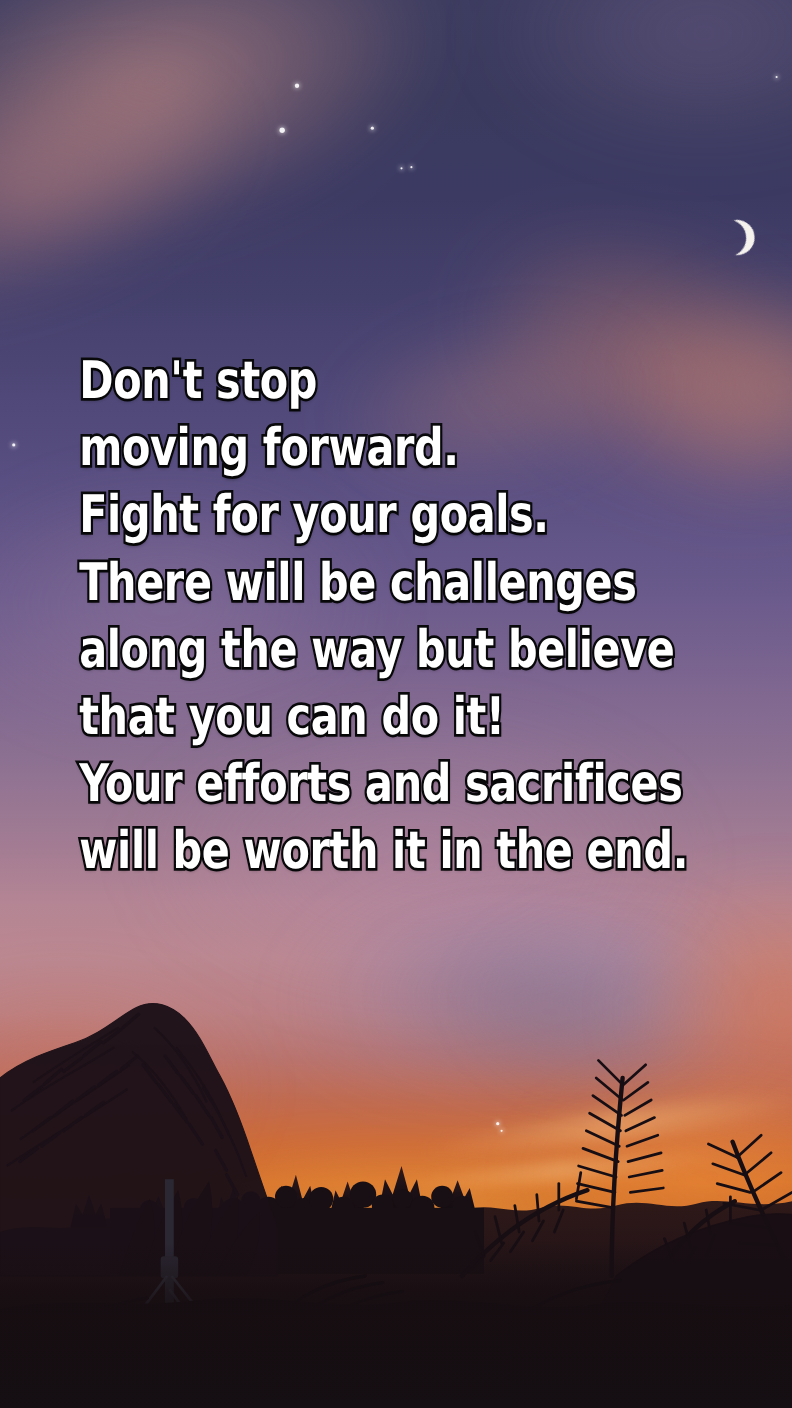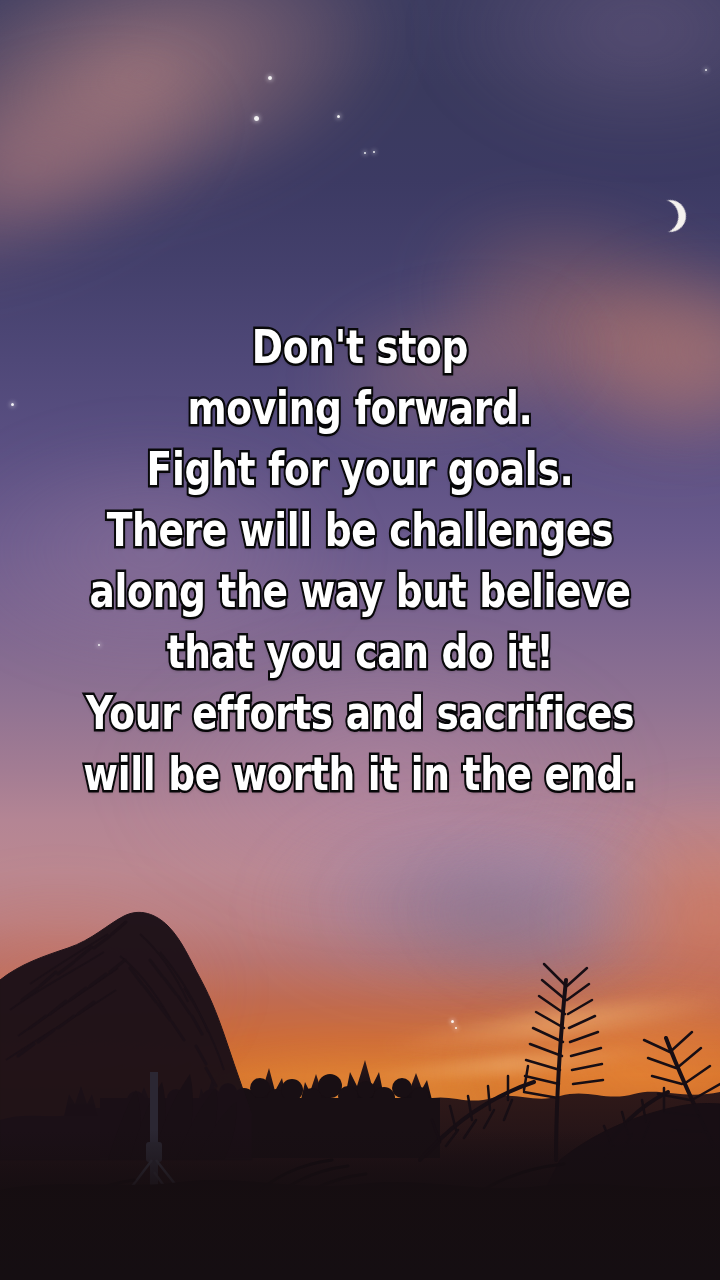--- a/index.html
+++ b/index.html
@@ -133,21 +133,20 @@
     width: 720px; height: 150px;
     background: linear-gradient(to bottom, rgba(24,15,18,0), rgba(22,14,17,.92) 45%, #150e12 100%);
   }
 
   
   .quote {
     position: absolute;
     left: 0;
     top: 316px;
     width: 720px;
-    text-align: center;
     z-index: 40;
   }
   .quote .line {
     display: block;
     font-family: "DejaVu Sans", sans-serif;
     font-weight: 700;
     font-size: 47px;
     line-height: 61px;
     letter-spacing: -0.4px;
     color: #ffffff;

